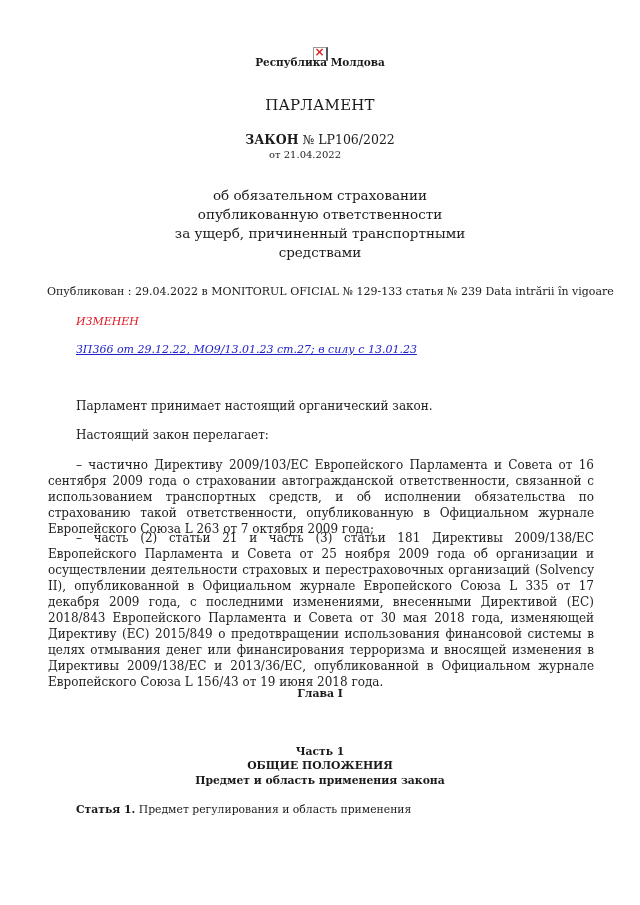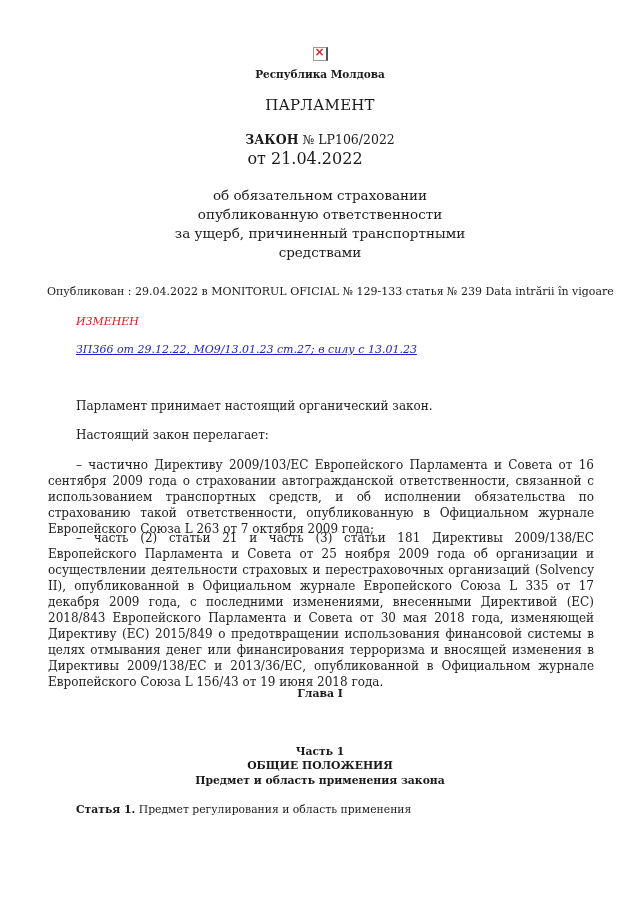--- a/index.html
+++ b/index.html
@@ -41,21 +41,21 @@
       left: 0; top: -3px;
       width: 12px;
       text-align: center;
       color: #d22;
       font-size: 12px;
       font-weight: bold;
       font-family: "DejaVu Sans", sans-serif;
     }
     .republic {
       position: absolute;
-      top: 68px; left: 0; width: 640px;
+      top: 56px; left: 0; width: 640px;
       text-align: center;
       font-weight: bold;
       font-size: 10.5px;
     }
     .parliament {
       position: absolute;
       top: 96px; left: 0; width: 640px;
       text-align: center;
       font-size: 15px;
       letter-spacing: 0.2px;
@@ -64,21 +64,21 @@
       position: absolute;
       top: 132px; left: 0; width: 640px;
       text-align: center;
       font-size: 12.5px;
     }
     .law-no b { font-weight: bold; }
     .law-date {
       position: absolute;
       top: 149px; left: 0; width: 610px;
       text-align: center;
-      font-size: 16px;
+      font-size: 10px;
     }
     .title {
       position: absolute;
       top: 186px; left: 0; width: 640px;
       text-align: center;
       font-weight: normal;
       font-size: 13.5px;
       line-height: 19px;
     }
     .published {

